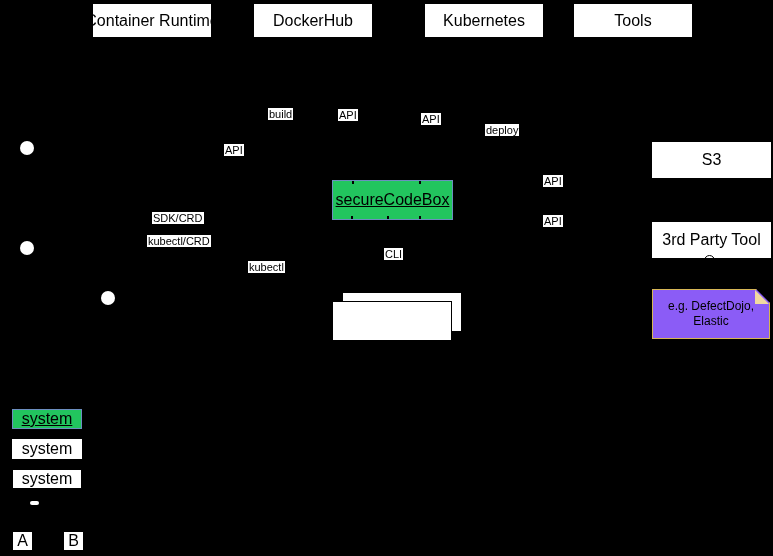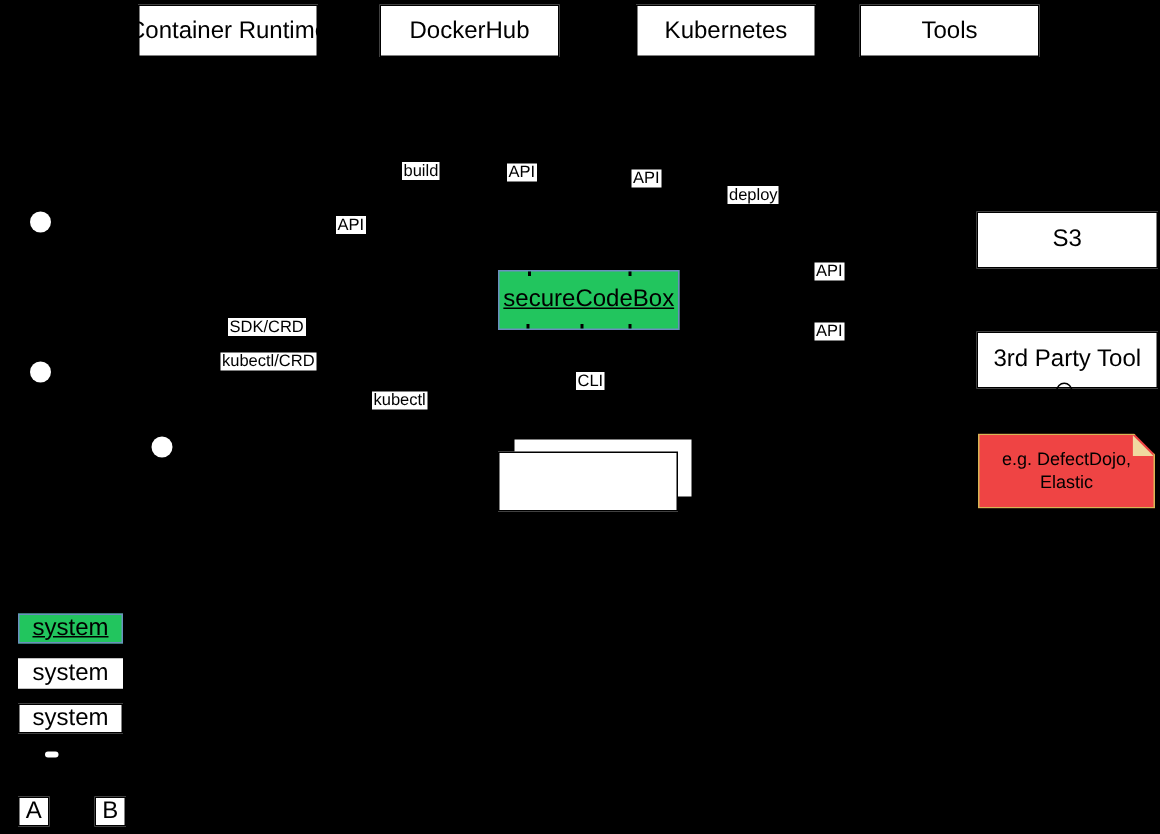--- a/index.html
+++ b/index.html
@@ -42,21 +42,21 @@
   
   .stack-back  { left: 342px; top: 292px; width: 120px; height: 40px; }
   .stack-mid   { left: 332px; top: 301px; width: 120px; height: 40px; }
   .stack-front { left: 322px; top: 310px; width: 120px; height: 38px; }
 
   
   .note {
     position: absolute;
     left: 652px; top: 289px; width: 118px; height: 50px;
     box-sizing: border-box;
-    background: #ef4444;
+    background: #8b5cf6;
     border: 1px solid #d6b656;
     clip-path: polygon(0 0, calc(100% - 14px) 0, 100% 14px, 100% 100%, 0 100%);
     color: #000;
     font-size: 12px;
     line-height: 15px;
     display: flex;
     flex-direction: column;
     align-items: center;
     justify-content: center;
     text-align: center;

